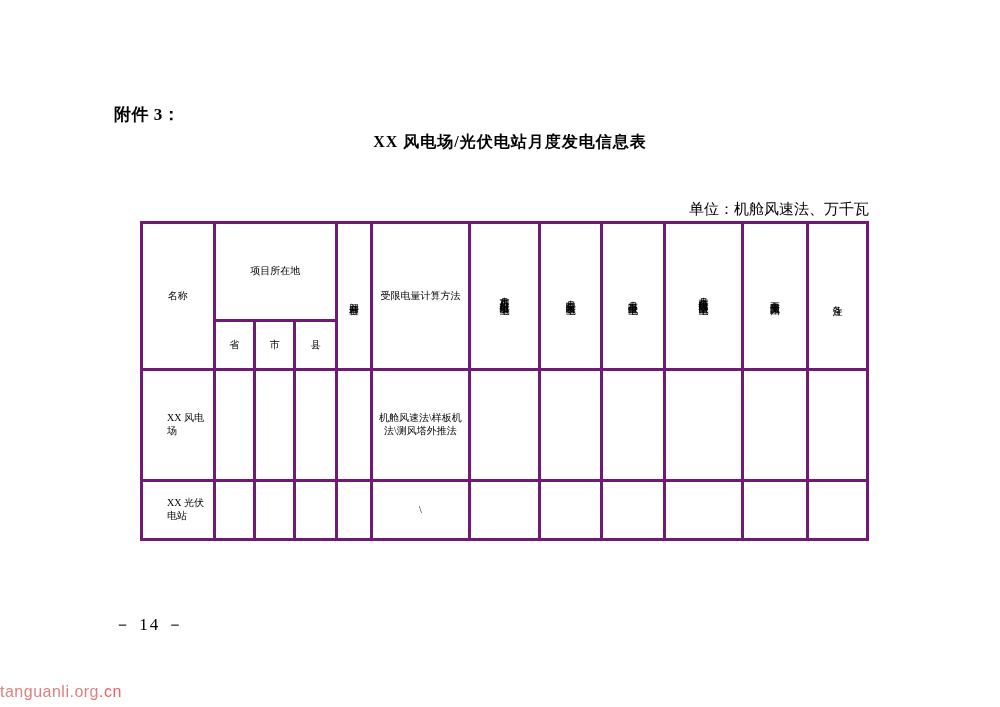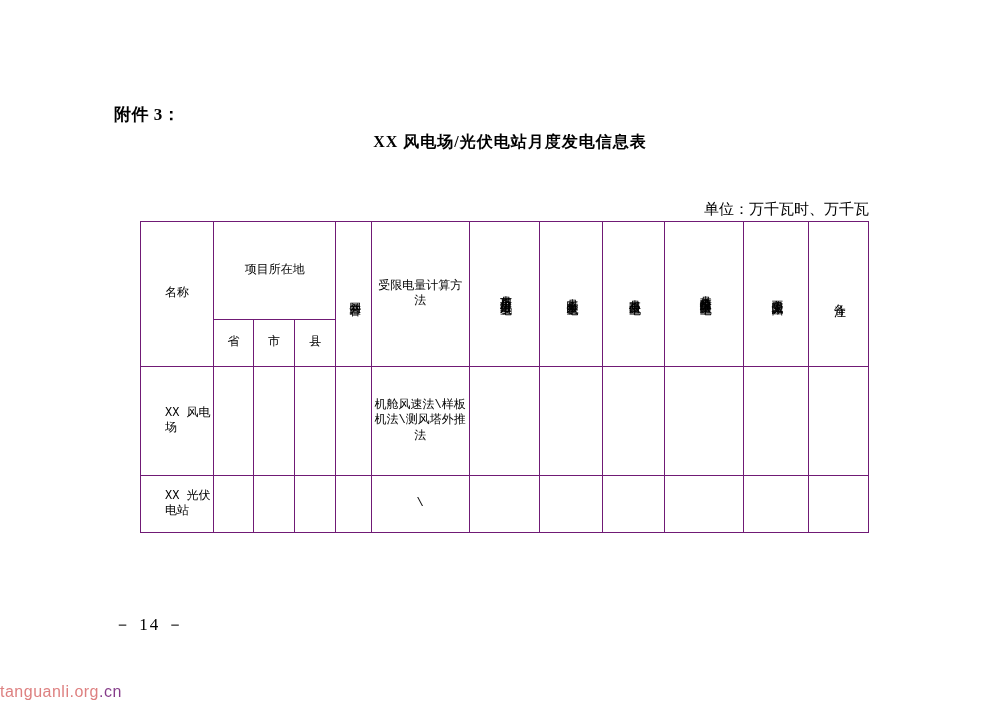--- a/index.html
+++ b/index.html
@@ -57,28 +57,27 @@
   table.info-table {
     position: absolute;
     left: 140px;
     top: 221px;
     width: 729px;
     border-collapse: collapse;
     table-layout: fixed;
   }
   table.info-table td,
   table.info-table th {
-    border: 1px solid #701a75;
+    border: 3px solid #701a75;
     font-weight: normal;
-    font-size: 12px;
+    font-size: 10px;
     line-height: 1.28;
     text-align: center;
     vertical-align: middle;
     padding: 2px 1px;
-    font-family: Liberation Mono, monospace;
   }
   .hdr-name { width: 70px; }
   .hdr-prov { width: 39px; }
   .hdr-city { width: 39px; }
   .hdr-county { width: 40px; }
   .hdr-cap { width: 34px; }
   .hdr-method { width: 94px; }
   .hdr-avail { width: 68px; }
   .hdr-actual { width: 60px; }
   .hdr-limited { width: 60px; }
@@ -116,33 +115,33 @@
   .watermark {
     position: absolute;
     left: 0px;
     top: 683px;
     font-family: "Liberation Sans", sans-serif;
     font-size: 16px;
     color: #d86a6a;
     opacity: 0.85;
     letter-spacing: 0.5px;
   }
-  .watermark .cn { color: #701a75; }
+  .watermark .cn { color: #ef4444; }
 </style>
 </head>
 <body>
 
 <div class="page">
 
   <div class="attachment-label">附件 3：</div>
 
   <div class="doc-title">XX 风电场/光伏电站月度发电信息表</div>
 
 
-  <div class="unit-note">单位：万千瓦时、万千瓦</div>
+  <div class="unit-note">单位：机舱风速法、万千瓦</div>
 
   <table class="info-table">
     <colgroup>
       <col class="hdr-name">
       <col class="hdr-prov">
       <col class="hdr-city">
       <col class="hdr-county">
       <col class="hdr-cap">
       <col class="hdr-method">
       <col class="hdr-avail">

